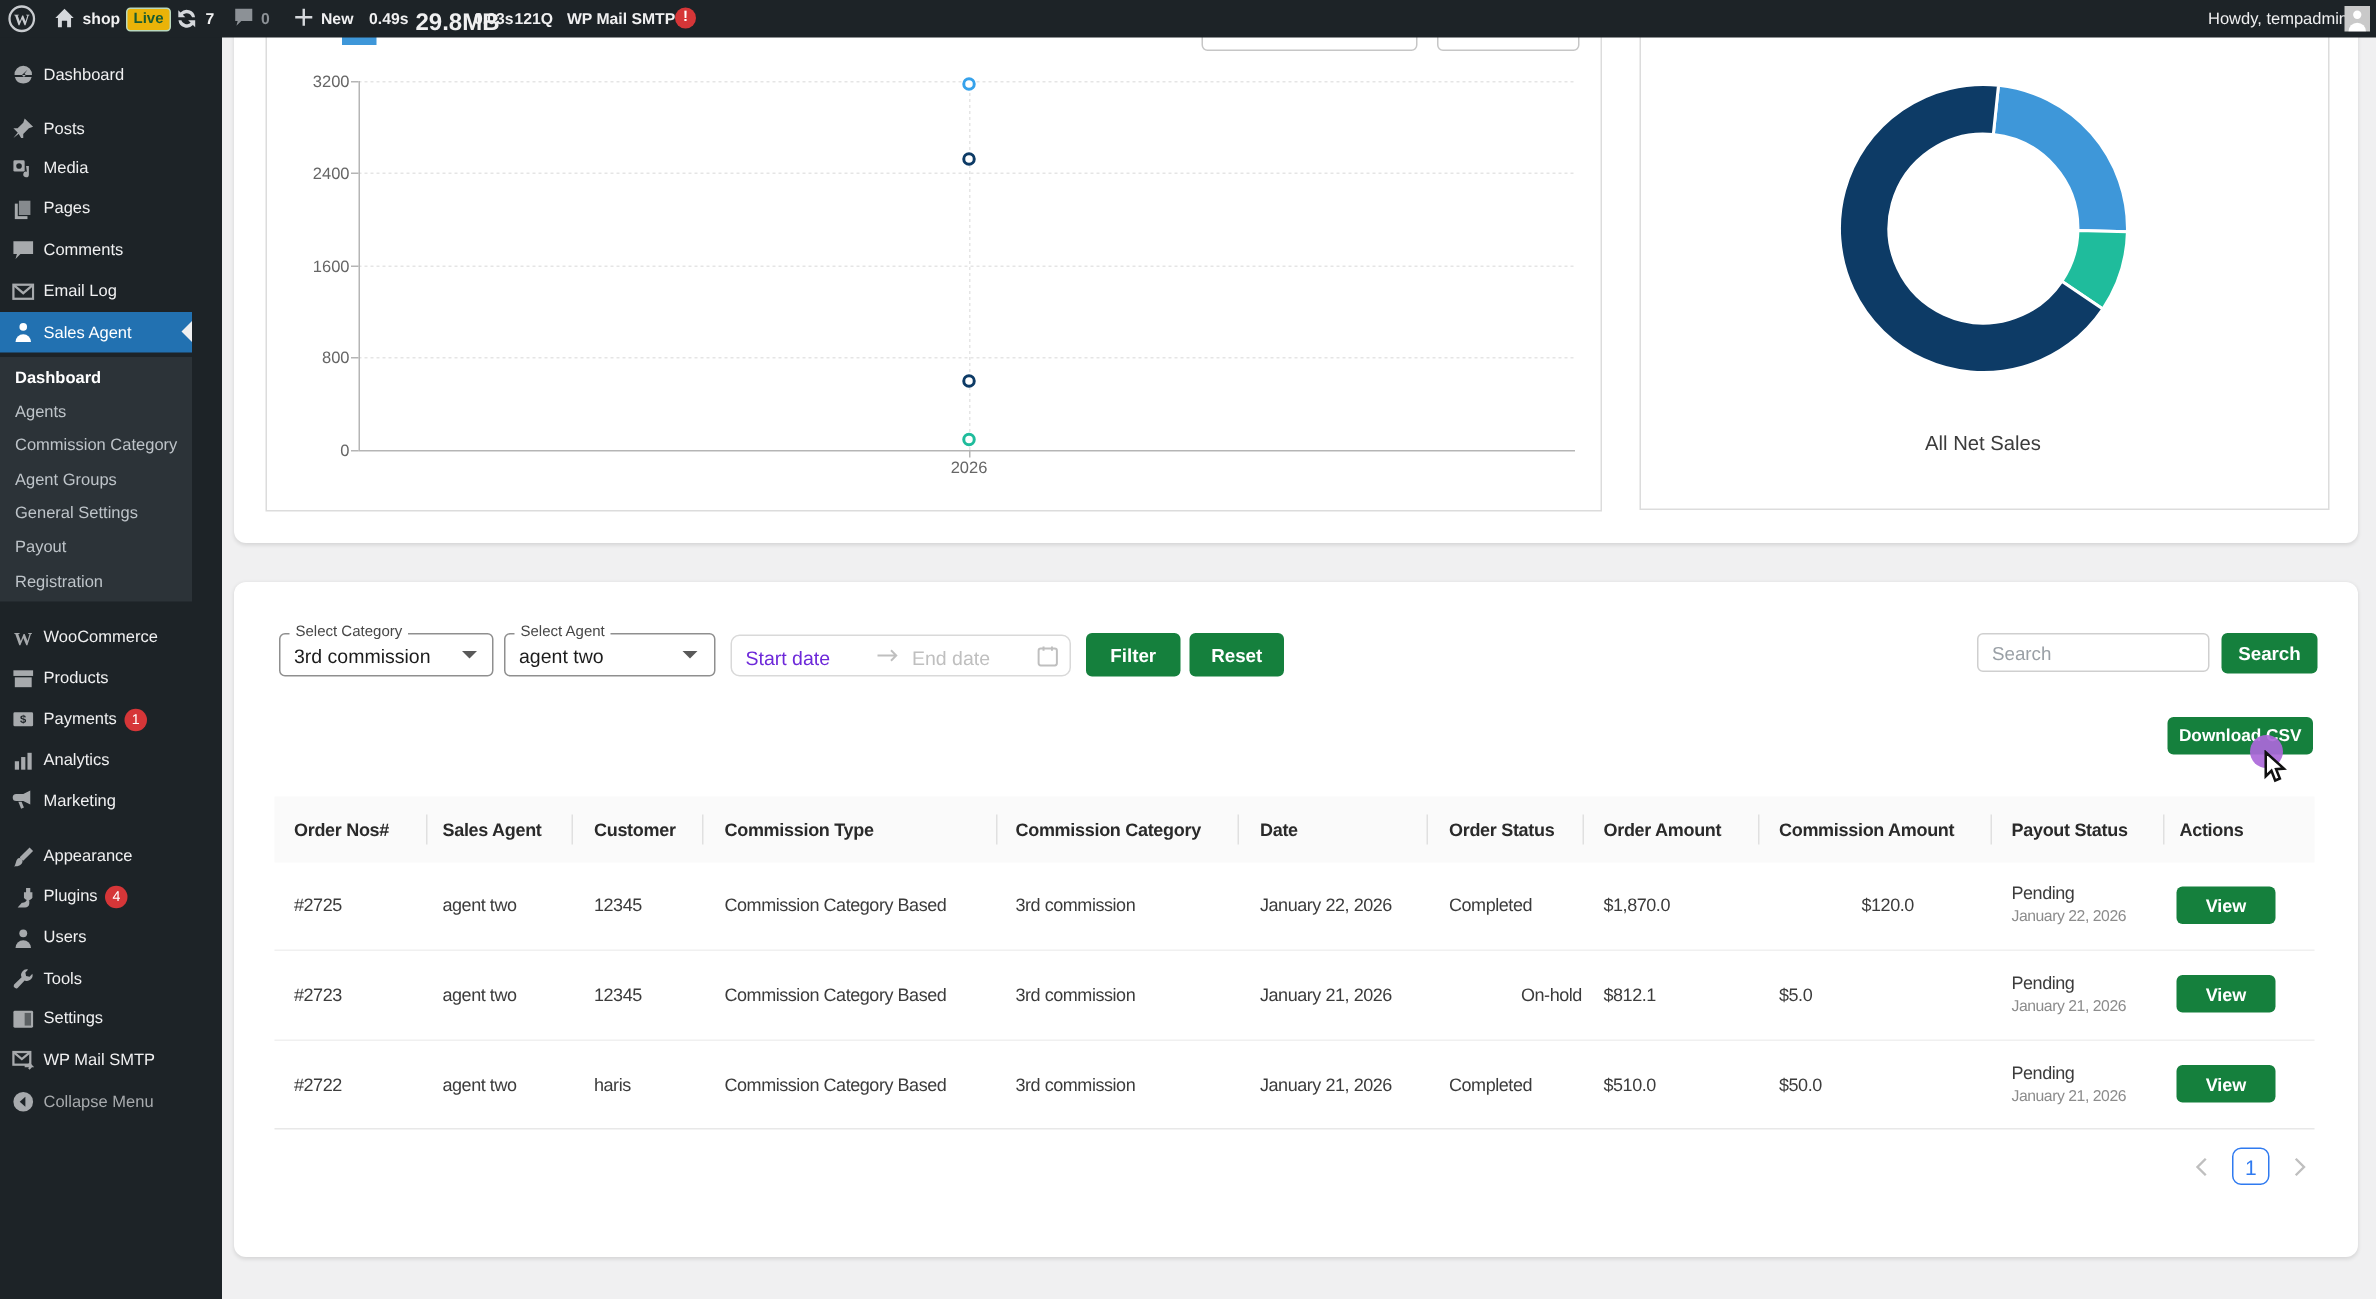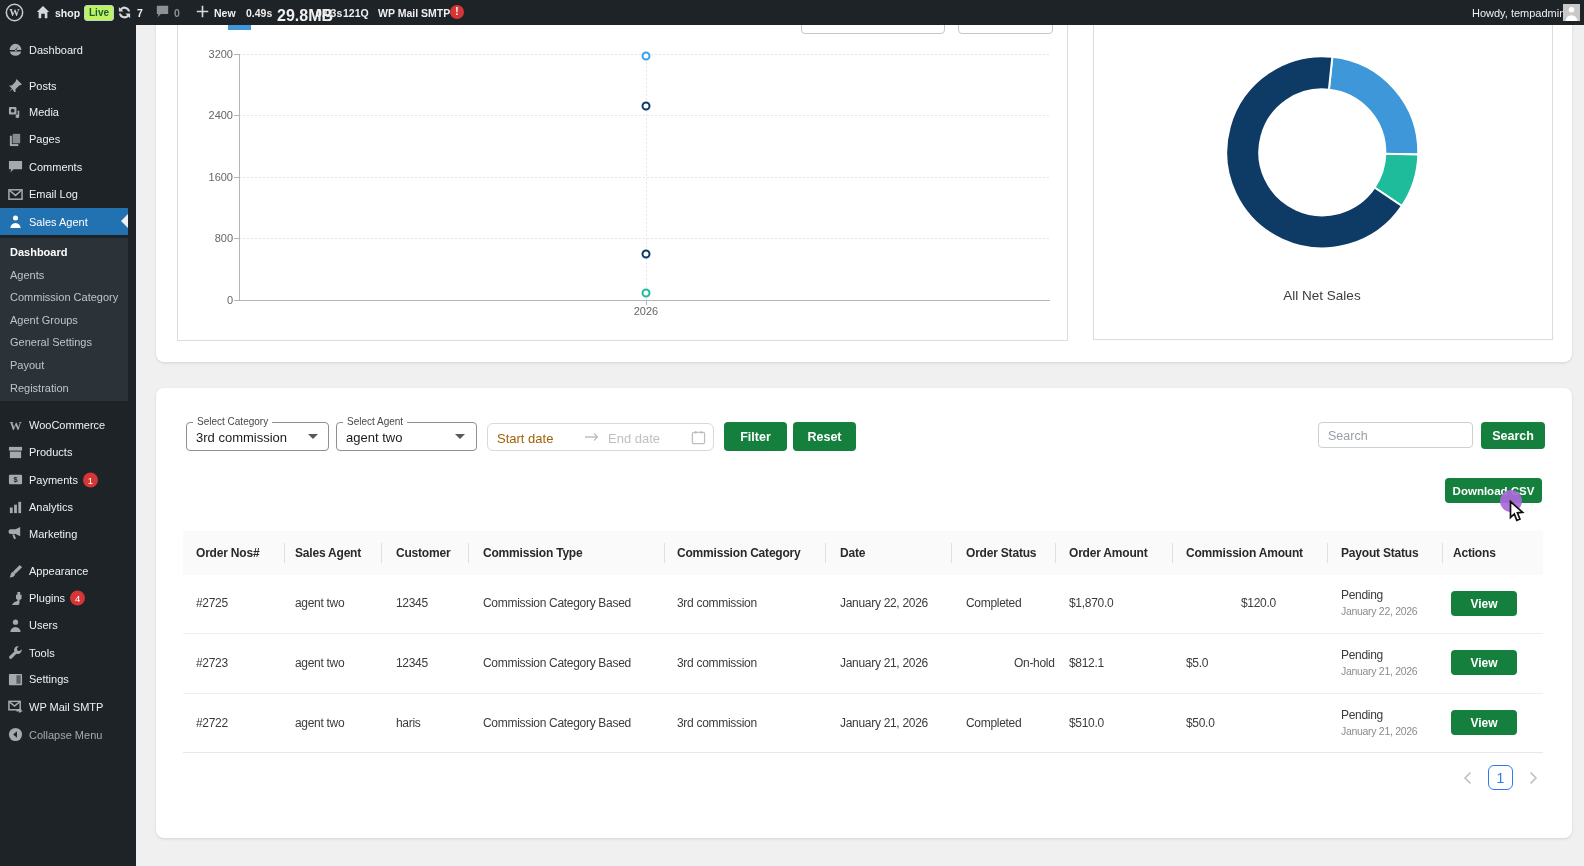--- a/index.html
+++ b/index.html
@@ -1,19 +1,19 @@
 <!DOCTYPE html>
 <html><head>
 <meta charset="utf-8">
 <style>
 * { margin:0; padding:0; box-sizing:border-box; }
 html,body { width:1584px; height:866px; overflow:hidden; font-family:"Liberation Sans", sans-serif; background:#f0f0f1; }
 .abs { position:absolute; }
 #adminbar { position:absolute; left:0; top:0; width:1584px; height:25px; background:#1d2327; z-index:50; color:#f0f0f1; font-size:11px; }
-#sidebar { position:absolute; left:0; top:0; width:136px; height:866px; background:#1d2327; z-index:40; }
+#sidebar { position:absolute; left:0; top:0; width:148px; height:866px; background:#1d2327; z-index:40; }
 #submenu-bg { position:absolute; left:0; top:238px; width:128px; height:163px; background:#2c3338; }
 #content { position:absolute; left:128px; top:25px; width:1456px; height:841px; background:#f0f0f1; }
 .card { position:absolute; background:#fff; border-radius:8px; box-shadow:0 1px 3px rgba(0,0,0,0.12); }
 .menu-item { position:absolute; left:0; width:128px; height:27px; color:#f0f0f1; font-size:11px; display:flex; align-items:center; }
 .menu-item .mi { position:absolute; left:8px; width:15px; height:15px; }
 .menu-item .mt { position:absolute; left:29px; top:50%; transform:translateY(-50%); white-space:nowrap; }
 .sub-item { position:absolute; left:0; width:128px; height:23px; color:#bec4c9; font-size:11px; }
 .sub-item .mt { position:absolute; left:10px; top:50%; transform:translateY(-50%); white-space:nowrap; }
 .badge { display:inline-block; background:#d63638; color:#fff; border-radius:50%; width:15px; height:15px; line-height:15px; text-align:center; font-size:9.5px; margin-left:5px; }
 #thead span { white-space:nowrap; letter-spacing:-0.2px; }
@@ -87,21 +87,21 @@
 <div class="abs" style="left:193px;top:416px;background:#fff;padding:0 4px;font-size:10px;color:#474747;z-index:6;">Select Category</div>
 <div class="abs" style="left:196px;top:430px;font-size:13px;color:#1c1c1c;z-index:6;">3rd commission</div>
 <div class="abs" style="left:308px;top:434px;width:0;height:0;border-left:5px solid transparent;border-right:5px solid transparent;border-top:5px solid #595959;z-index:6;"></div>
 
 <div class="abs" style="left:336px;top:422px;width:141px;height:29px;border:1px solid #8f8f8f;border-radius:4px;z-index:5;"></div>
 <div class="abs" style="left:343px;top:416px;background:#fff;padding:0 4px;font-size:10px;color:#474747;z-index:6;">Select Agent</div>
 <div class="abs" style="left:346px;top:430px;font-size:13px;color:#1c1c1c;z-index:6;">agent two</div>
 <div class="abs" style="left:455px;top:434px;width:0;height:0;border-left:5px solid transparent;border-right:5px solid transparent;border-top:5px solid #595959;z-index:6;"></div>
 
 <div class="abs" style="left:487px;top:423px;width:227px;height:28px;border:1px solid #d9d9d9;border-radius:6px;z-index:5;"></div>
-<div class="abs" style="left:497px;top:431px;font-size:13px;color:#a16207;z-index:6;">Start date</div>
+<div class="abs" style="left:497px;top:431px;font-size:13px;color:#6d28d9;z-index:6;">Start date</div>
 <svg class="abs" style="left:584px;top:431px;z-index:6;" width="16" height="12" viewBox="0 0 16 12">
     <path d="M1 6 H13 M10 2.5 L13.5 6 L10 9.5" stroke="#bfbfbf" stroke-width="1.3" fill="none"></path>
   </svg>
 <div class="abs" style="left:608px;top:431px;font-size:13px;color:#bfbfbf;z-index:6;">End date</div>
 <svg class="abs" style="left:691px;top:430px;z-index:6;" width="15" height="15" viewBox="0 0 16 16">
     <rect x="1.5" y="2.5" width="13" height="12" rx="1.5" fill="none" stroke="#bfbfbf" stroke-width="1.4"></rect>
     <line x1="5" y1="1" x2="5" y2="4" stroke="#bfbfbf" stroke-width="1.4"></line>
     <line x1="11" y1="1" x2="11" y2="4" stroke="#bfbfbf" stroke-width="1.4"></line>
   </svg>
 
@@ -357,21 +357,21 @@
 
   <svg class="abs" style="left:5px;top:3px;" width="19" height="19" viewBox="0 0 20 20">
     <circle cx="10" cy="10" r="8.6" fill="none" stroke="#c8cbcf" stroke-width="1.6"></circle>
     <text x="10" y="14.2" text-anchor="middle" font-size="11" font-weight="bold" fill="#c8cbcf" font-family="Liberation Serif,serif">W</text>
   </svg>
 
   <svg class="abs" style="left:36px;top:5px;" width="14" height="14" viewBox="0 0 16 16">
     <path d="M8 1 L15 8 L13 8 L13 15 L10 15 L10 10 L6 10 L6 15 L3 15 L3 8 L1 8 Z" fill="#d5d8dc"></path>
   </svg>
   <span class="abs" style="left:55px;top:7px;font-size:10.5px;font-weight:bold;color:#f0f0f1;">shop</span>
-  <span class="abs" style="left:84px;top:5px;background:#bef264;color:#1a5c30;font-weight:bold;font-size:10px;border-radius:3px;padding:1px 4px;border:1px solid #b9d8be;line-height:12px;">Live</span>
+  <span class="abs" style="left:84px;top:5px;background:#eab308;color:#1a5c30;font-weight:bold;font-size:10px;border-radius:3px;padding:1px 4px;border:1px solid #b9d8be;line-height:12px;">Live</span>
 
   <svg class="abs" style="left:117px;top:5px;" width="15" height="15" viewBox="0 0 16 16">
     <path d="M13.9 7 A6 6 0 0 0 3.6 3.6 L2 2 L2 7 L7 7 L5.2 5.2 A4 4 0 0 1 11.8 7 Z" fill="#d5d8dc"></path>
     <path d="M2.1 9 A6 6 0 0 0 12.4 12.4 L14 14 L14 9 L9 9 L10.8 10.8 A4 4 0 0 1 4.2 9 Z" fill="#d5d8dc"></path>
   </svg>
   <span class="abs" style="left:137px;top:7px;font-size:10.5px;font-weight:bold;color:#f0f0f1;">7</span>
 
   <svg class="abs" style="left:156px;top:5px;" width="13" height="13" viewBox="0 0 16 16">
     <path d="M1 1 H15 V11 H6 L2 15 L3 11 H1 Z" fill="#8c9196"></path>
   </svg>

